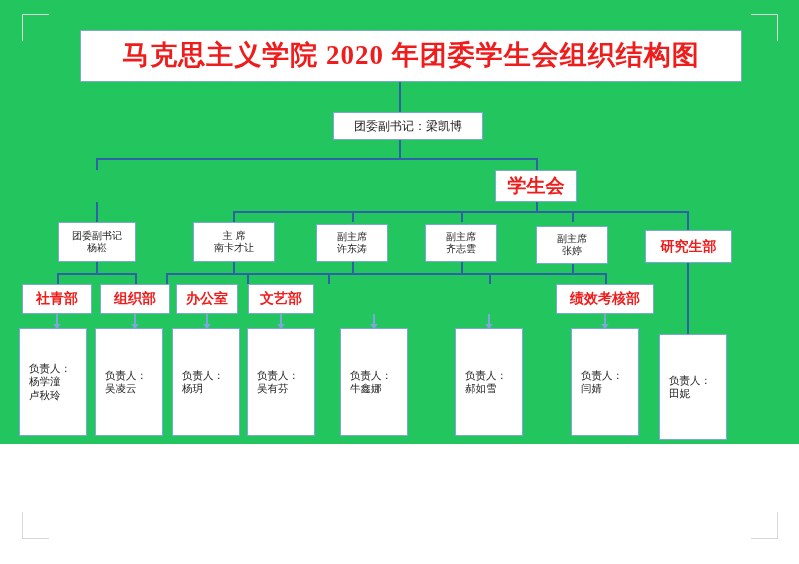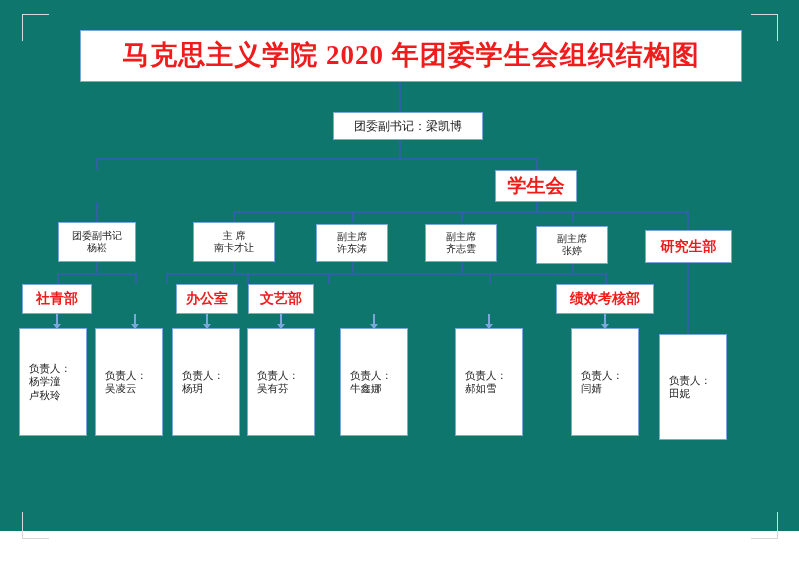--- a/index.html
+++ b/index.html
@@ -1,20 +1,20 @@
 <!DOCTYPE html>
 <html><head>
 <meta charset="utf-8">
 <style>
   html,body{margin:0;padding:0;background:#ffffff;}
   body{
     font-family:"Liberation Sans","DejaVu Sans",sans-serif;
     width:799px;height:564px;overflow:hidden;position:relative;
   }
-  #stage{position:absolute;left:0;top:0;width:799px;height:531px;background:#0f766e;}
+  #stage{position:absolute;left:0;top:0;width:799px;height:444px;background:#22c55e;}
 
   
   .cmark{position:absolute;width:26px;height:26px;pointer-events:none;}
   .cmark.tl{border-left:1.5px solid #d8d8d8;border-top:1.5px solid #d8d8d8;}
   .cmark.tr{border-right:1.5px solid #d8d8d8;border-top:1.5px solid #d8d8d8;}
   .cmark.bl{border-left:1.5px solid #d8d8d8;border-bottom:1.5px solid #d8d8d8;}
   .cmark.br{border-right:1.5px solid #d8d8d8;border-bottom:1.5px solid #d8d8d8;}
 
   
   .node{
@@ -144,20 +144,23 @@
   <div class="ln lnv" style="left:166px;top:273px;height:11px;"></div>
   <div class="ln lnv" style="left:247px;top:273px;height:11px;"></div>
   <div class="ln lnv" style="left:328px;top:273px;height:11px;"></div>
   <div class="ln lnv" style="left:489px;top:273px;height:11px;"></div>
   <div class="ln lnv" style="left:605px;top:273px;height:11px;"></div>
 
   <div class="node red dept" style="left:22px;top:284px;width:70px;height:30px;">
     <span class="txt">社青部</span>
   </div>
 
+  <div class="node red dept" style="left:100px;top:284px;width:70px;height:30px;">
+    <span class="txt">组织部</span>
+  </div>
 
   <div class="node red dept" style="left:176px;top:284px;width:62px;height:30px;">
     <span class="txt">办公室</span>
   </div>
 
   <div class="node red dept" style="left:248px;top:284px;width:66px;height:30px;">
     <span class="txt">文艺部</span>
   </div>
 
 

